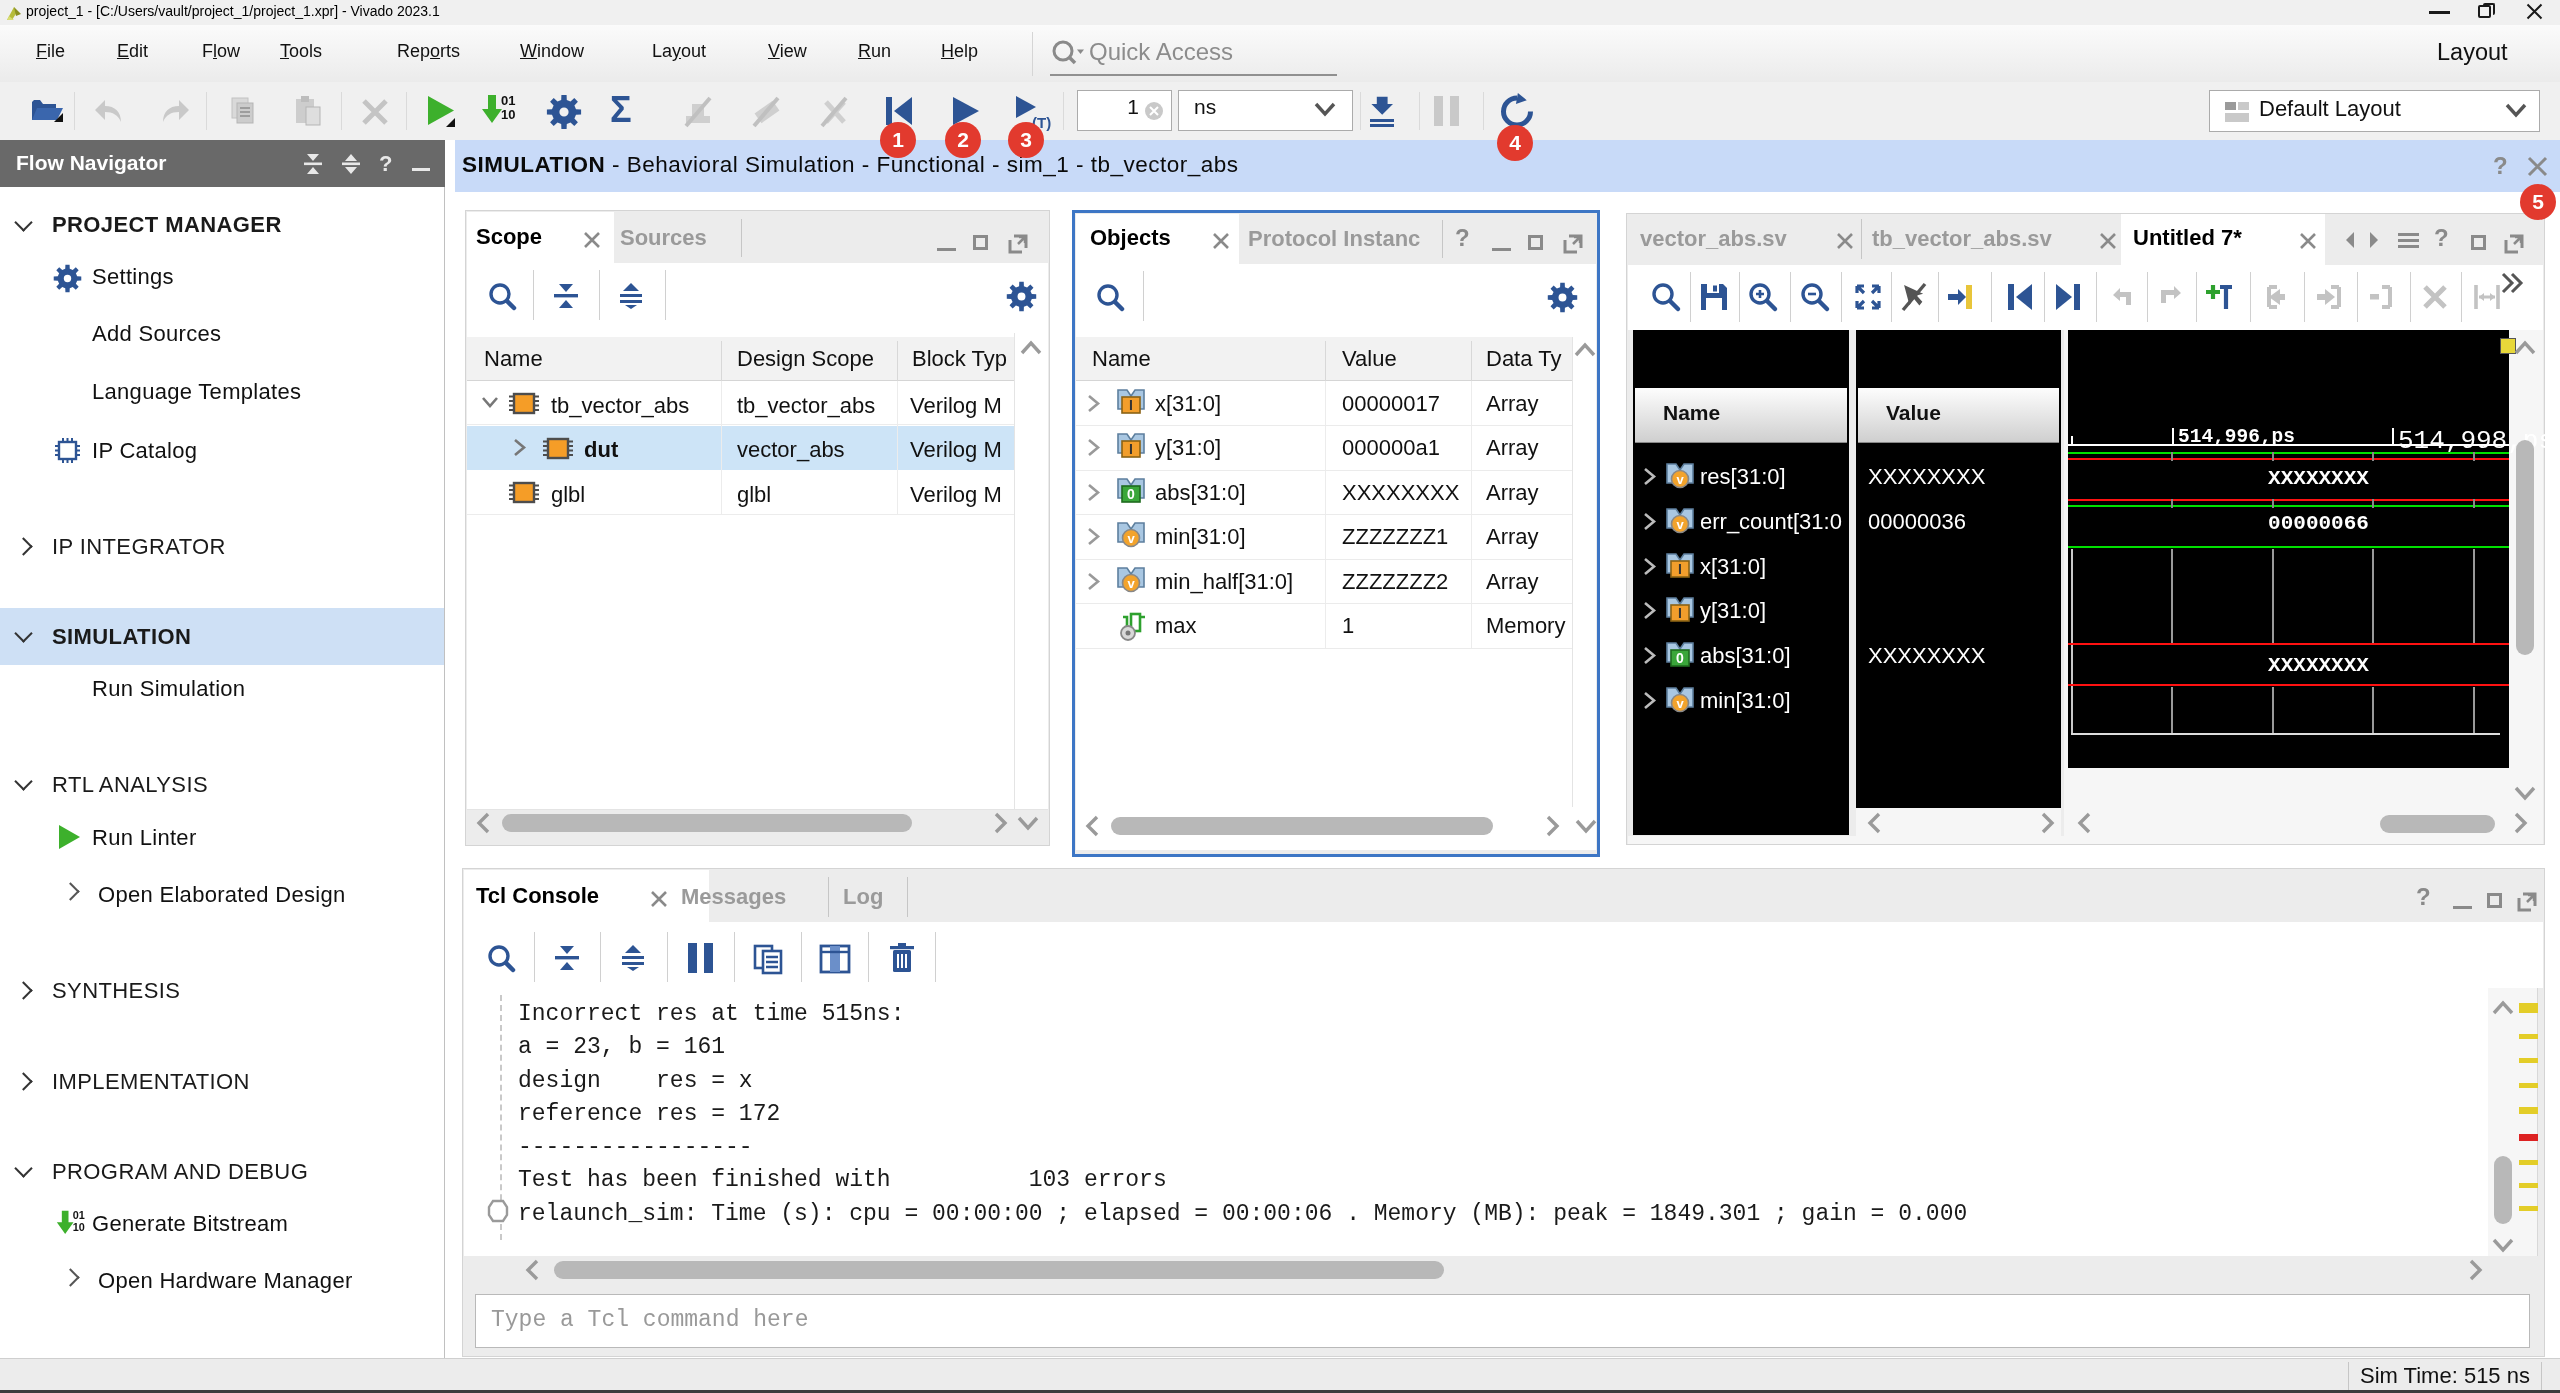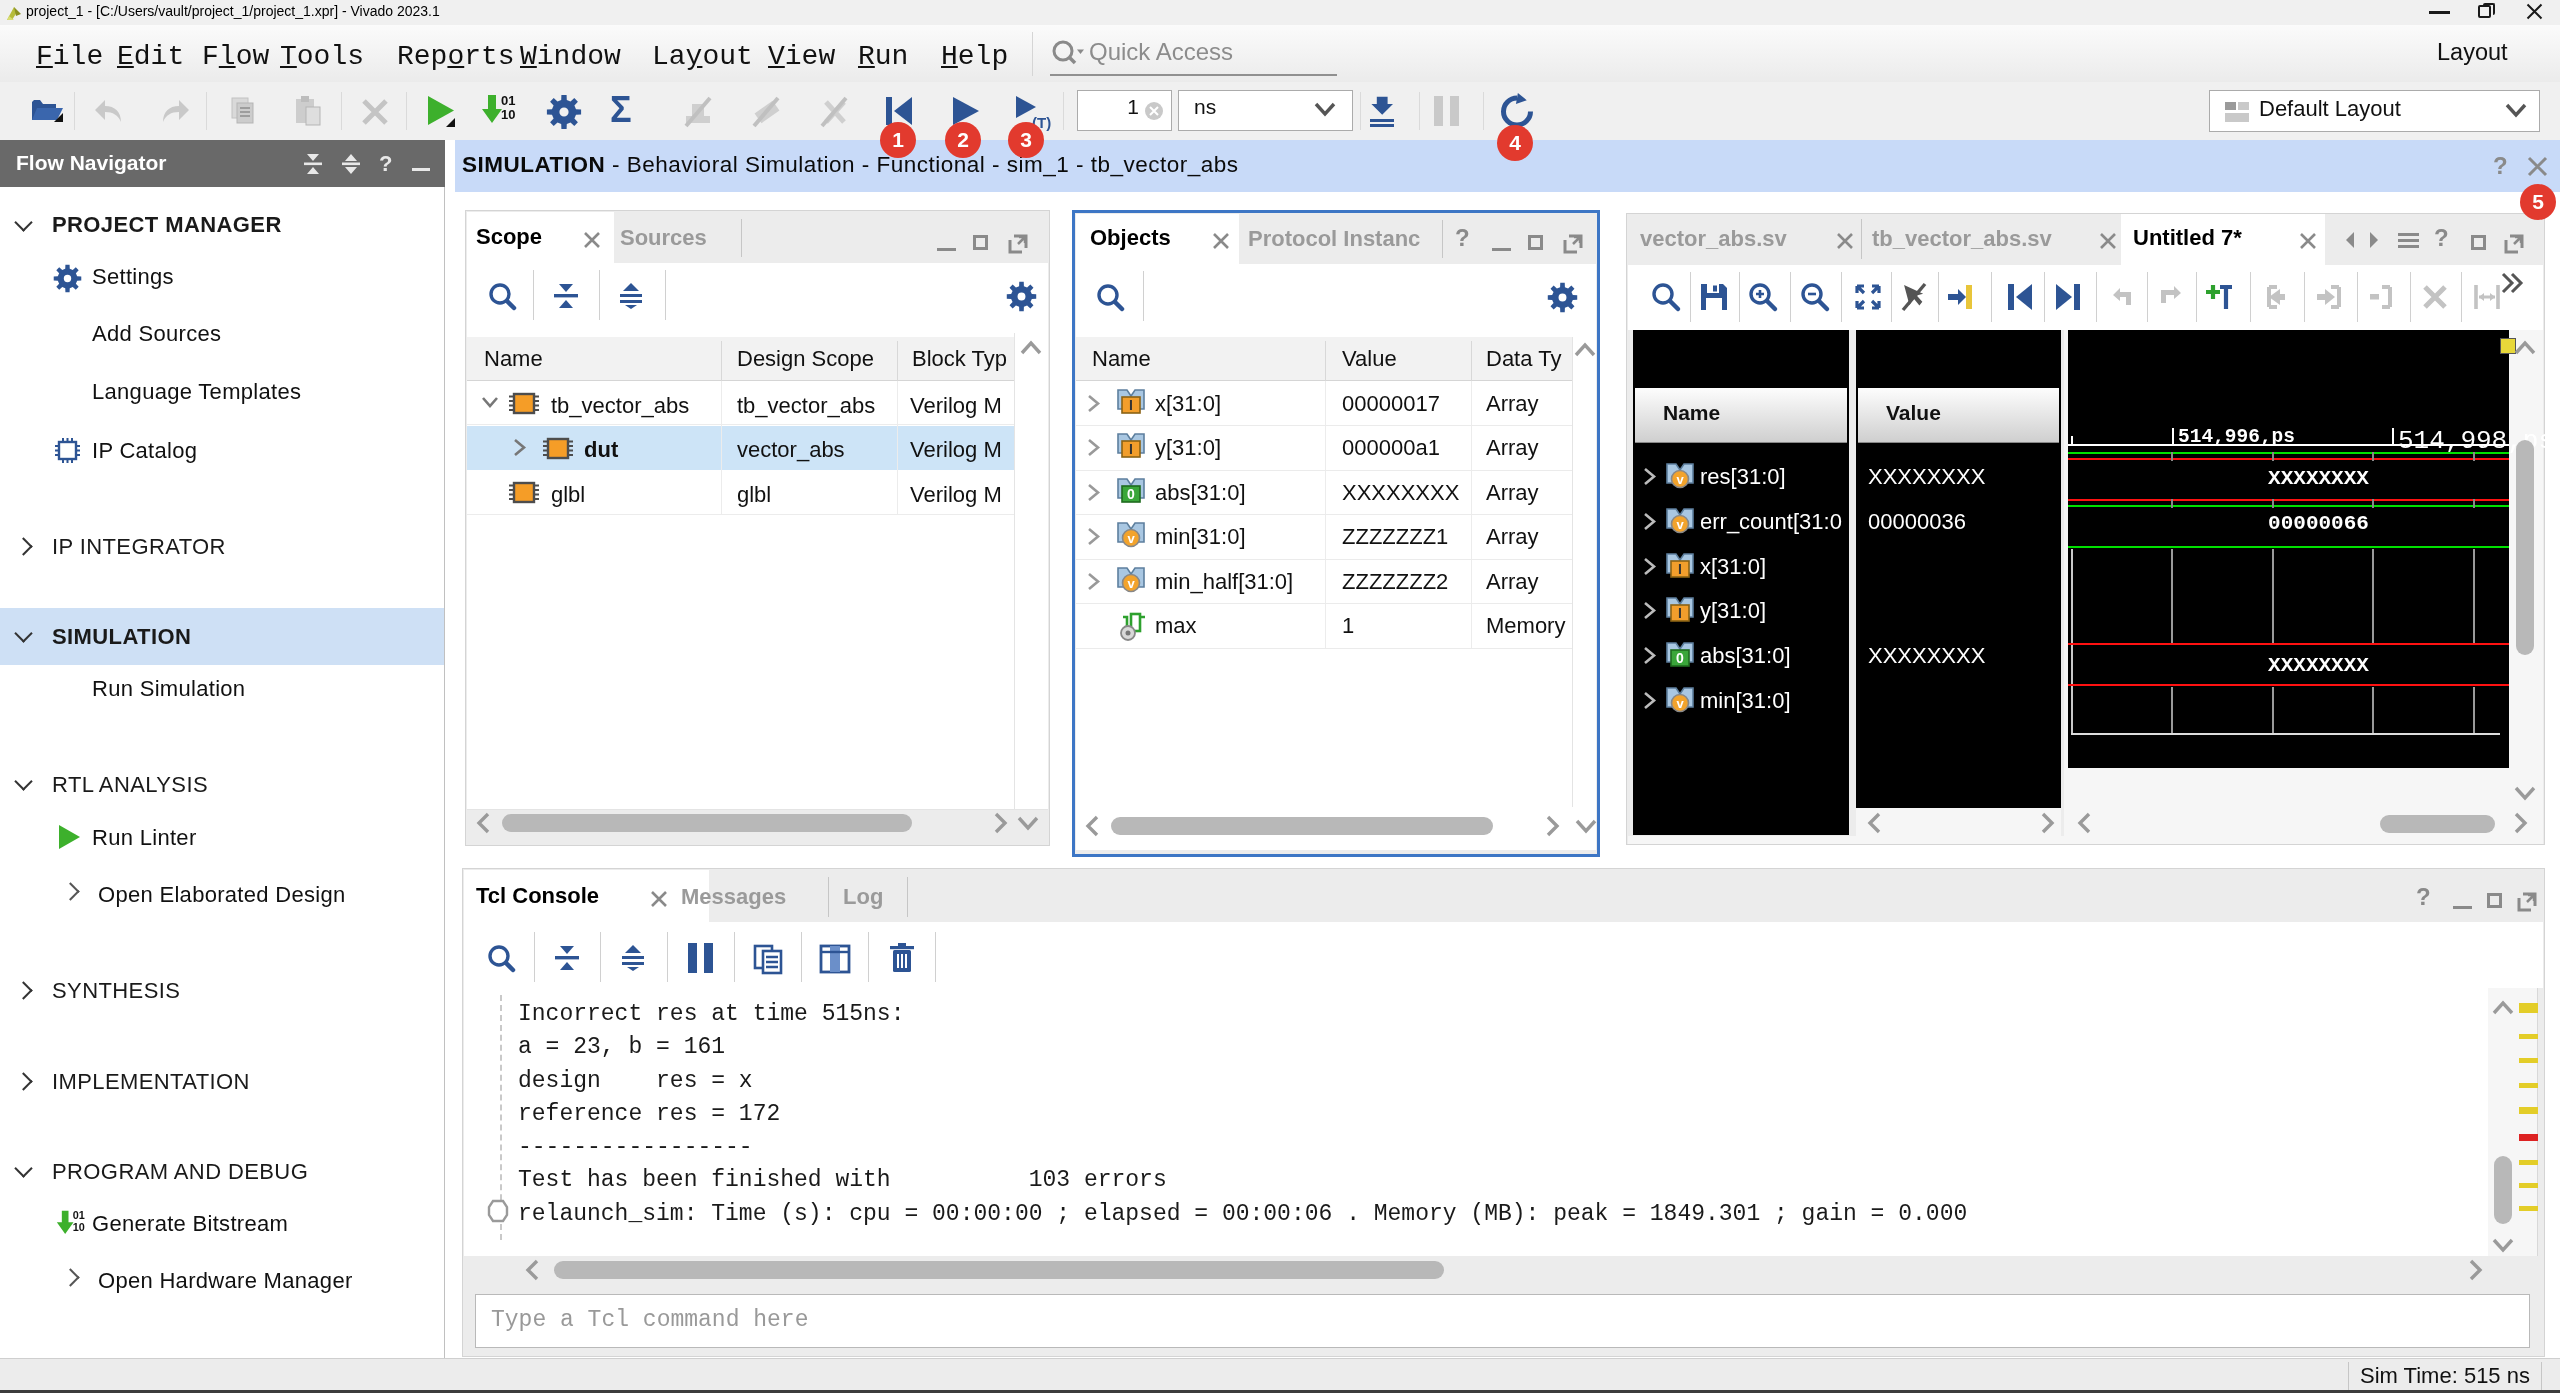--- a/index.html
+++ b/index.html
@@ -6,21 +6,21 @@
   html,body { width:2560px; height:1393px; overflow:hidden; }
   body { font-family:"Liberation Sans", sans-serif; background:#ffffff; position:relative; }
   .abs { position:absolute; }
   .mono { font-family:"Liberation Mono", monospace; }
   .navy { color:#2d5494; }
 
   
   #titlebar { left:0; top:0; width:2560px; height:25px; background:#f0f0f0; }
   #titletext { left:26px; top:3px; font-size:14px; color:#000; }
   #menubar { left:0; top:25px; width:2560px; height:57px; background:linear-gradient(#fbfbfb,#ebebeb); }
-  .menuitem { position:absolute; top:41px; font-size:28px; color:#111;font-family:Liberation Mono, monospace; }
+  .menuitem { position:absolute; top:41px; font-size:18px; color:#111; }
   #toolbar { left:0; top:82px; width:2560px; height:58px; background:#f0f0f0; }
   .tbsep { position:absolute; top:92px; height:38px; width:1px; background:#dadada; }
 
   
   #fnav-head { left:0; top:140px; width:445px; height:47px; background:#696969; color:#fff; }
   #fnav { left:0; top:187px; width:445px; height:1171px; background:#fff; border-right:1px solid #c0c0c0; }
   .fn-section { position:absolute; left:52px; font-size:22px; color:#1a1a1a; letter-spacing:0.4px; }
   .fn-item { position:absolute; left:92px; font-size:22px; color:#111; letter-spacing:0.3px; }
   .chev { position:absolute; width:13px; height:13px; border-right:2.5px solid #333; border-bottom:2.5px solid #333; }
   .chev.down { transform:rotate(45deg); }

